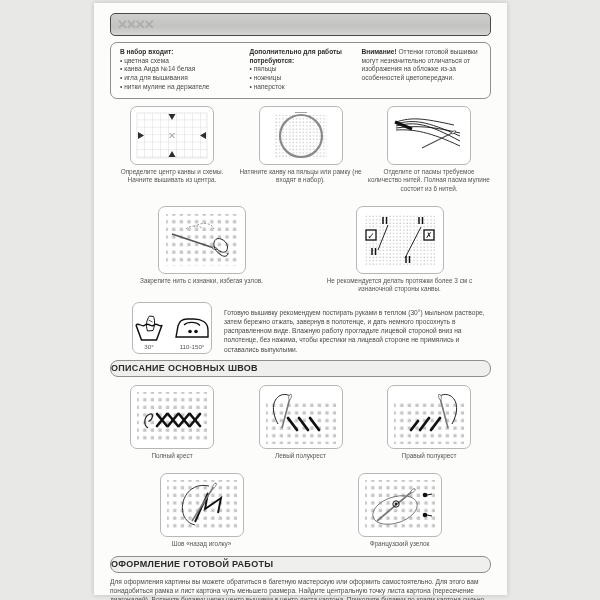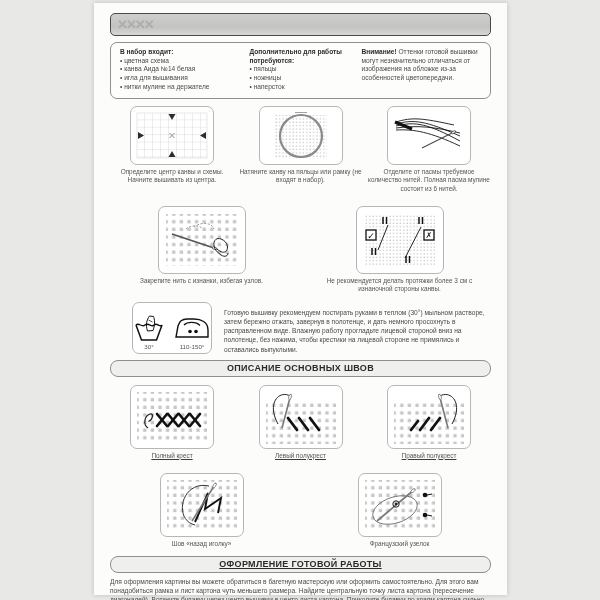--- a/index.html
+++ b/index.html
@@ -66,24 +66,24 @@
   }
   .careicon{display:flex;flex-direction:column;align-items:center;}
   .carelabel{font-size:6.2px;color:#555;margin-top:1px;}
   .caretext{
     flex:1;margin-left:12px;margin-right:2px;font-size:6.6px;line-height:1.4;color:#4a4a4a;
     padding-top:6px;
   }
   
   .sechead{
     height:15px;line-height:15px;border:1px solid #8f8f8d;border-radius:8px;
-    background:#efefee;text-align:center;font-weight:bold;font-size:9px;color:#2a2a2a;
+    background:#efefee;text-align:left;font-weight:bold;font-size:9px;color:#2a2a2a;
     letter-spacing:.3px;
   }
-  .mt6{margin-top:6px;} .mt8{margin-top:8px;text-decoration:underline;}
+  .mt6{margin-top:6px;} .mt8{margin-top:8px;}
   .para{
     margin-top:5px;font-size:6.6px;line-height:1.36;color:#4a4a4a;text-align:left;
   }
 </style>
 </head>
 <body>
 
 <svg width="0" height="0" style="position:absolute">
   <defs>
     <pattern id="gridP" width="8" height="7.4" patternUnits="userSpaceOnUse">

